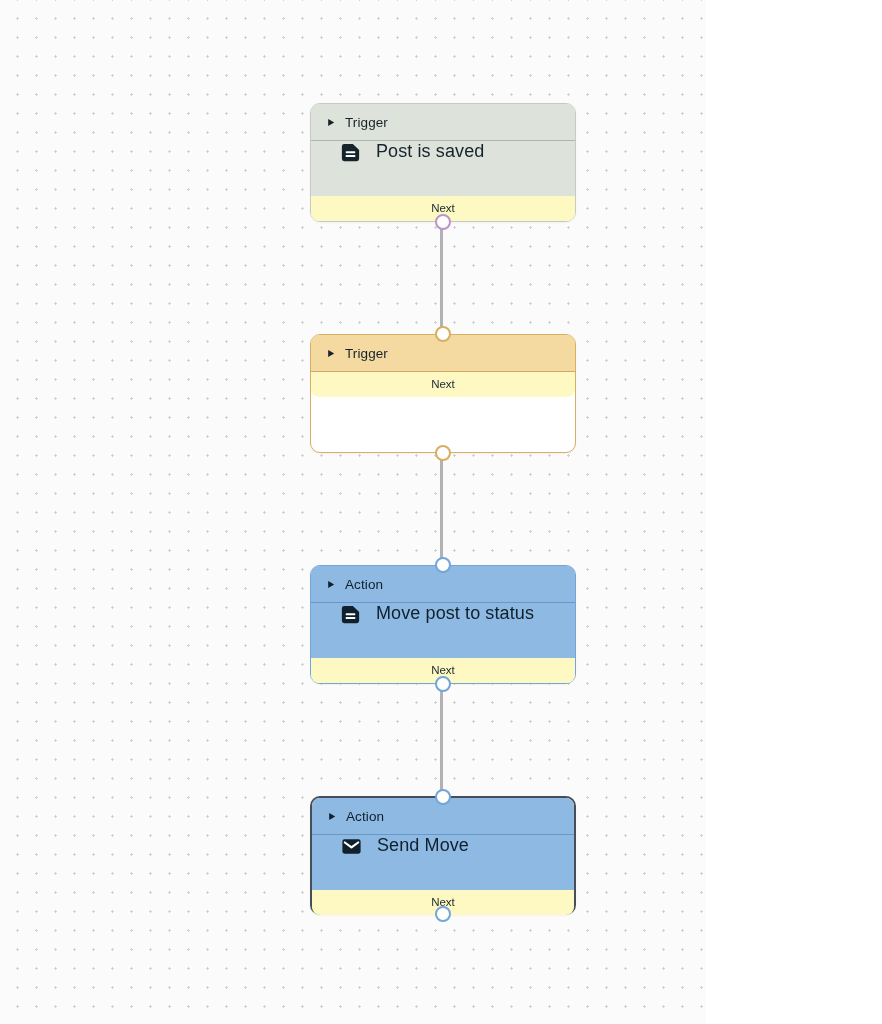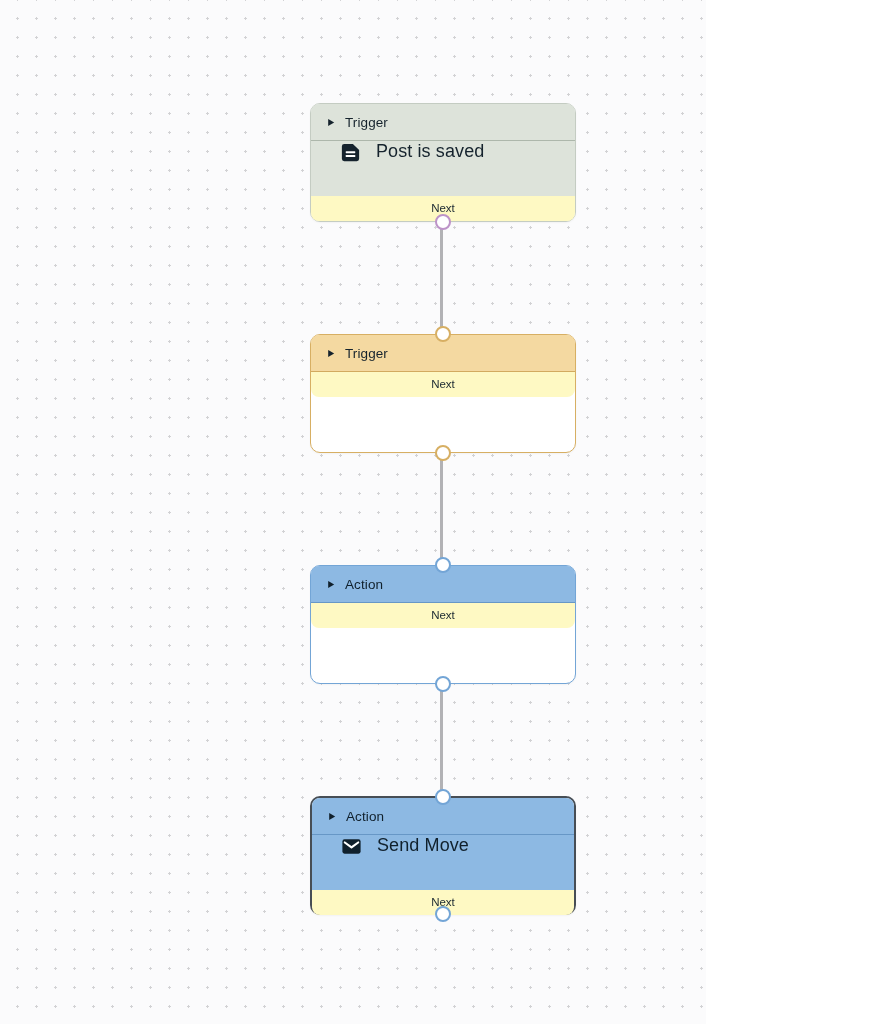--- a/index.html
+++ b/index.html
@@ -144,20 +144,30 @@
   <article class="node" style="top: 565px; --bg: #8db9e3; --border: #73a5d6; --divider: #6797c6; --text: #10202c; --portin: #73a5d6; --portout: #73a5d6;">
     <span class="port port-in"></span>
     <header class="node-header">
       <span class="expander">
         <svg viewBox="0 0 24 24">
             <path d="M7 4.5 L20 12 L7 19.5 Z" fill="currentColor"></path>
           </svg>
       </span>
       <span class="node-category">Action</span>
     </header>
+    <div class="node-body">
+      <span class="node-icon">
+        <svg viewBox="0 0 24 24">
+            <path d="M5.5 3 H14.5 L21 9.5 V18.5 A2.5 2.5 0 0 1 18.5 21 H5.5 A2.5 2.5 0 0 1 3 18.5 V5.5 A2.5 2.5 0 0 1 5.5 3 Z" fill="currentColor"></path>
+            <rect x="7" y="10.6" width="10" height="2.1" rx="0.6" fill="#fff"></rect>
+            <rect x="7" y="14.6" width="10" height="2.1" rx="0.6" fill="#fff"></rect>
+          </svg>
+      </span>
+      <span class="node-title">Move post to status</span>
+    </div>
     <footer class="node-footer">
       <span class="next-label">Next</span>
     </footer>
     <span class="port port-out"></span>
   </article>
 
   <article class="node selected" style="top: 796px; --bg: #8db9e3; --border: #474e55; --divider: #6797c6; --text: #10202c; --portin: #73a5d6; --portout: #73a5d6;">
     <span class="port port-in"></span>
     <header class="node-header">
       <span class="expander">

